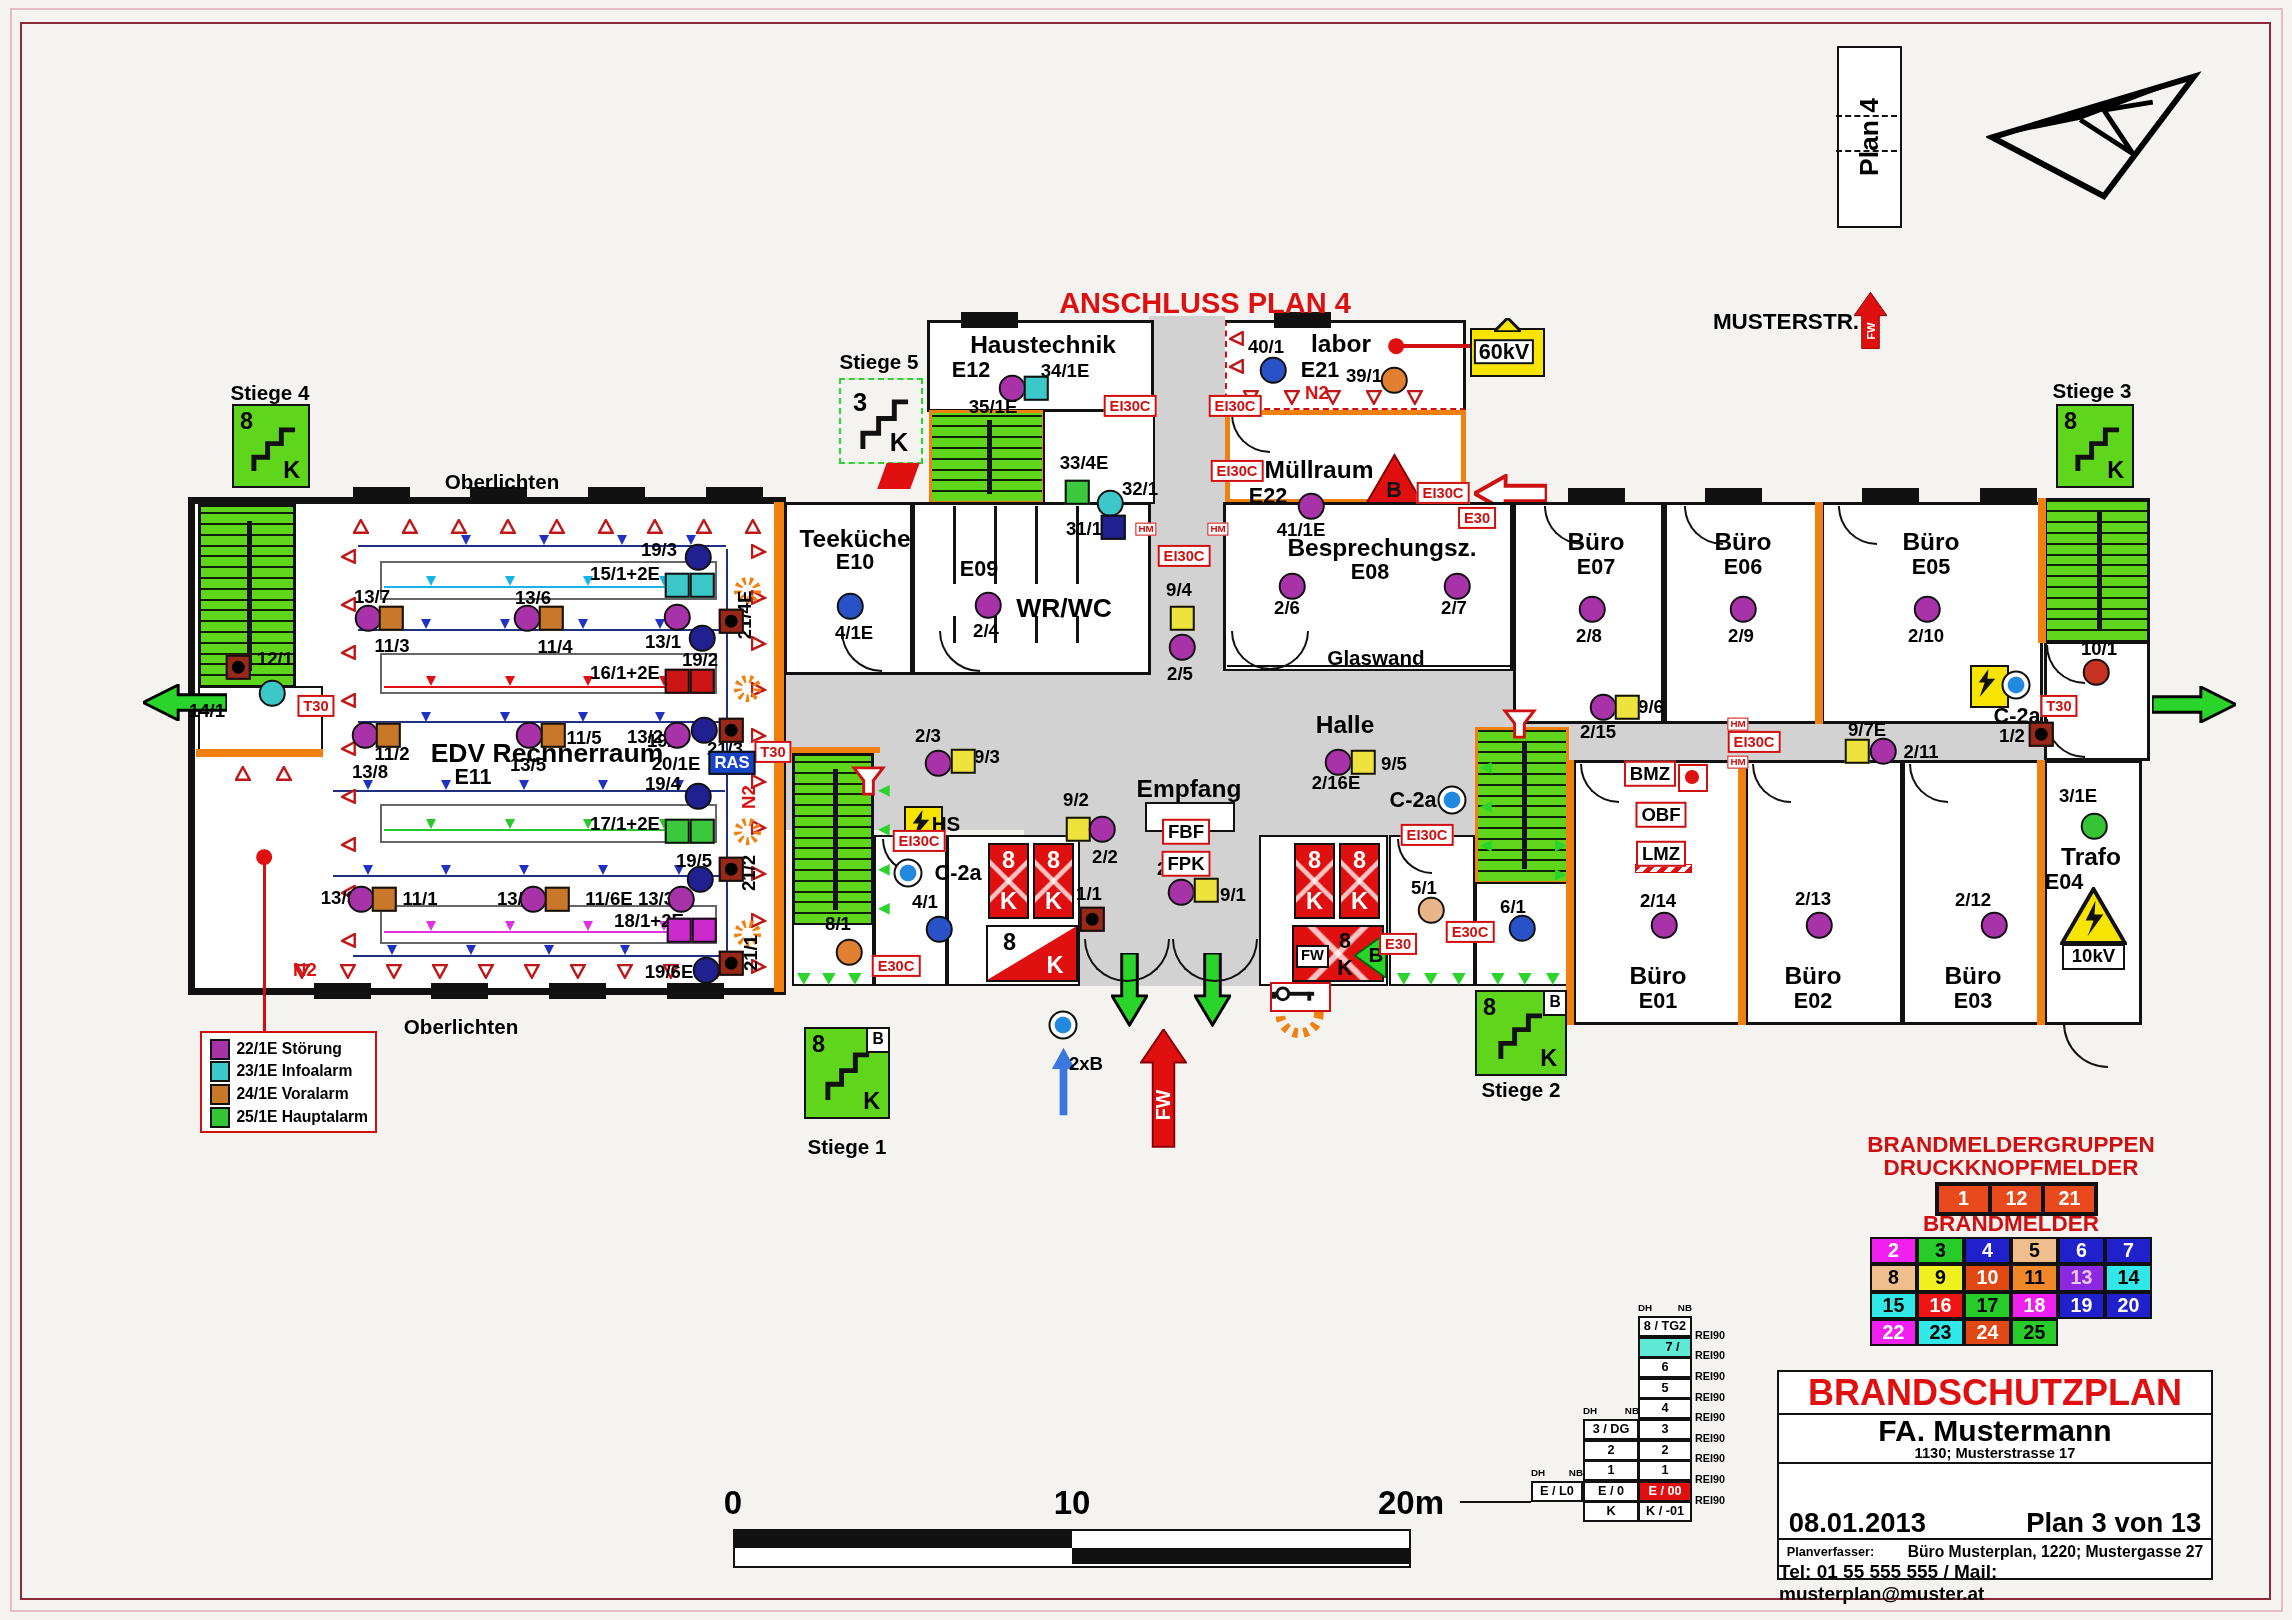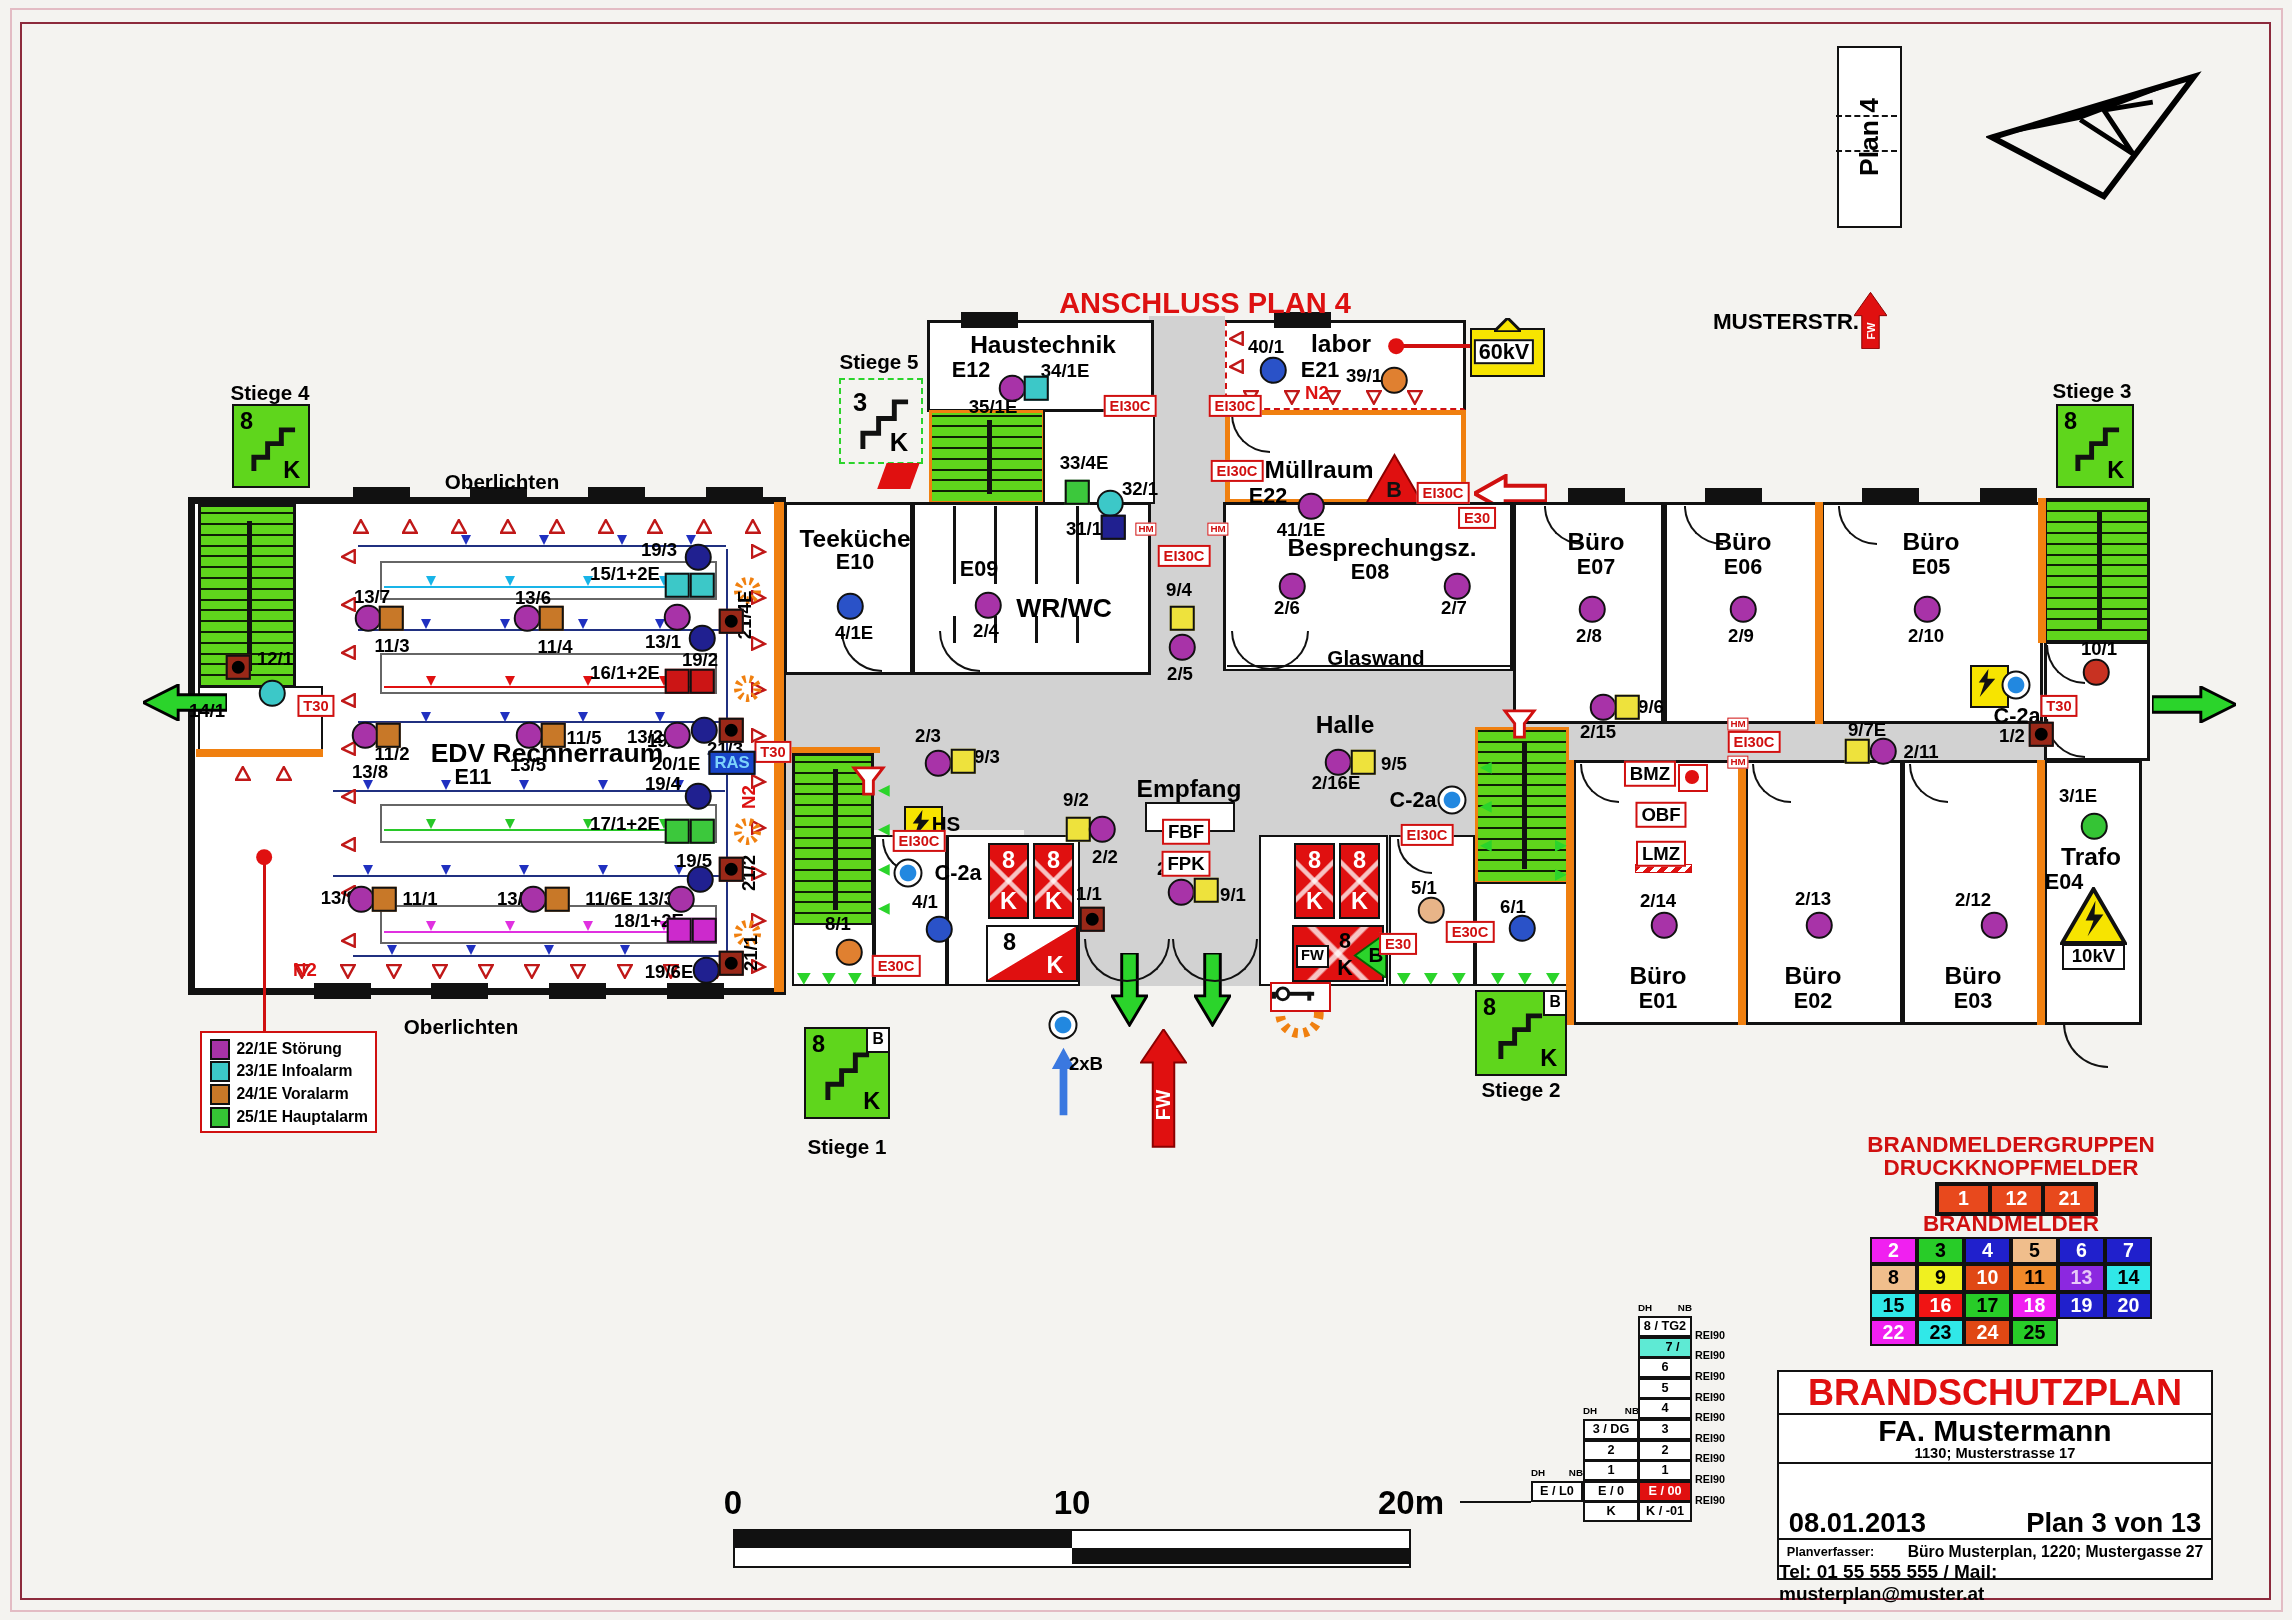--- a/index.html
+++ b/index.html
@@ -15,21 +15,21 @@
        background-image:repeating-linear-gradient(0deg,transparent 0 8.8px,rgba(0,0,0,.85) 8.8px 10.8px);}
   .stw:after{content:"";position:absolute;left:50%;top:8%;width:4.9px;height:84%;background:#111;}
   .mk{position:absolute;transform:translate(-50%,-50%);box-sizing:border-box;}
   .mx{background-image:
       linear-gradient(45deg,transparent 42%,rgba(0,0,0,.8) 45%,rgba(0,0,0,.8) 55%,transparent 58%),
       linear-gradient(135deg,transparent 42%,rgba(0,0,0,.8) 45%,rgba(0,0,0,.8) 55%,transparent 58%);}
   .bdg{position:absolute;transform:translate(-50%,-50%);background:#fff;border:2px solid #D01010;
        color:#D01010;font-weight:bold;font-size:14.7px;padding:1px 3.9px;white-space:nowrap;line-height:1.1;}
   .bdg.k{color:#000;border-width:2.9px;font-size:18.6px;}
   .bdg.t{font-size:9.8px;padding:0 2px;border-width:1px;}
-  .bdg.b{background:#1845c8;color:#7dd3fc;border:2px solid #111;font-size:16.7px;}
+  .bdg.b{background:#1845c8;color:#ffffff;border:2px solid #111;font-size:16.7px;}
   .kbox{position:absolute;background:#E01010;border:2px solid #111;color:#fff;font-weight:bold;
         text-align:center;box-sizing:border-box;
         background-image:linear-gradient(45deg,transparent 46%,rgba(255,255,255,.75) 48%,rgba(255,255,255,.75) 52%,transparent 54%),
         linear-gradient(135deg,transparent 46%,rgba(255,255,255,.75) 48%,rgba(255,255,255,.75) 52%,transparent 54%);}
   .arc{position:absolute;border:0 solid #111;border-left-width:2px;border-bottom-width:2px;
        border-bottom-left-radius:100%;box-sizing:border-box;}
   .rack{position:absolute;border:2px solid #666;box-sizing:border-box;}
   .hl{position:absolute;height:2px;}
   .vl{position:absolute;width:2px;}
   .tri{position:absolute;width:0;height:0;}

